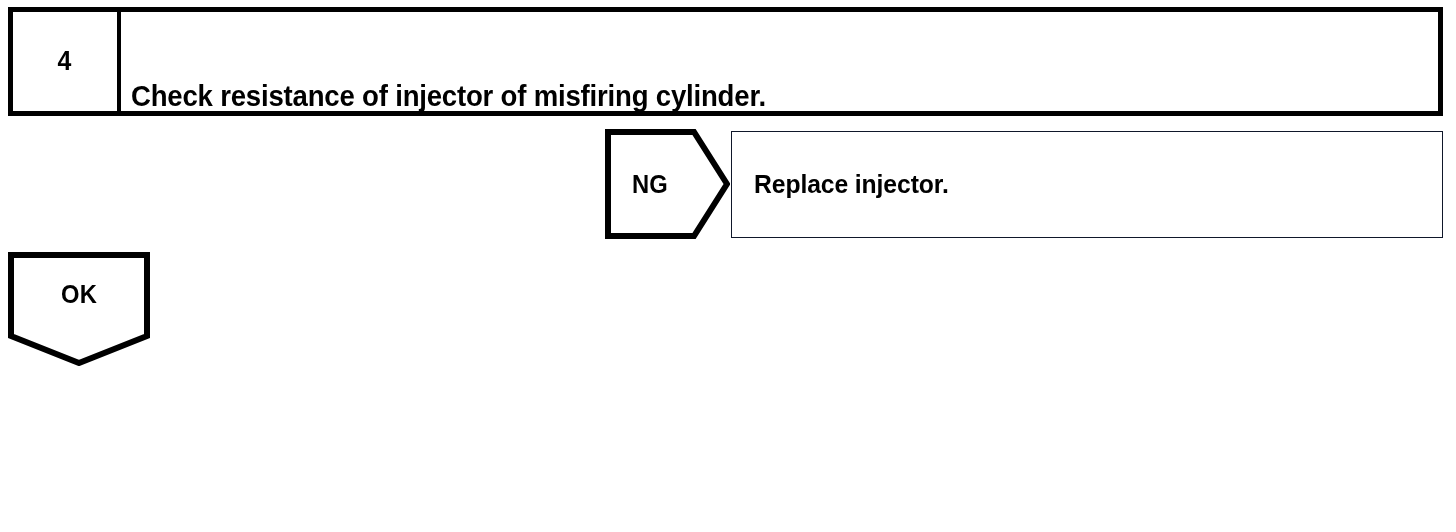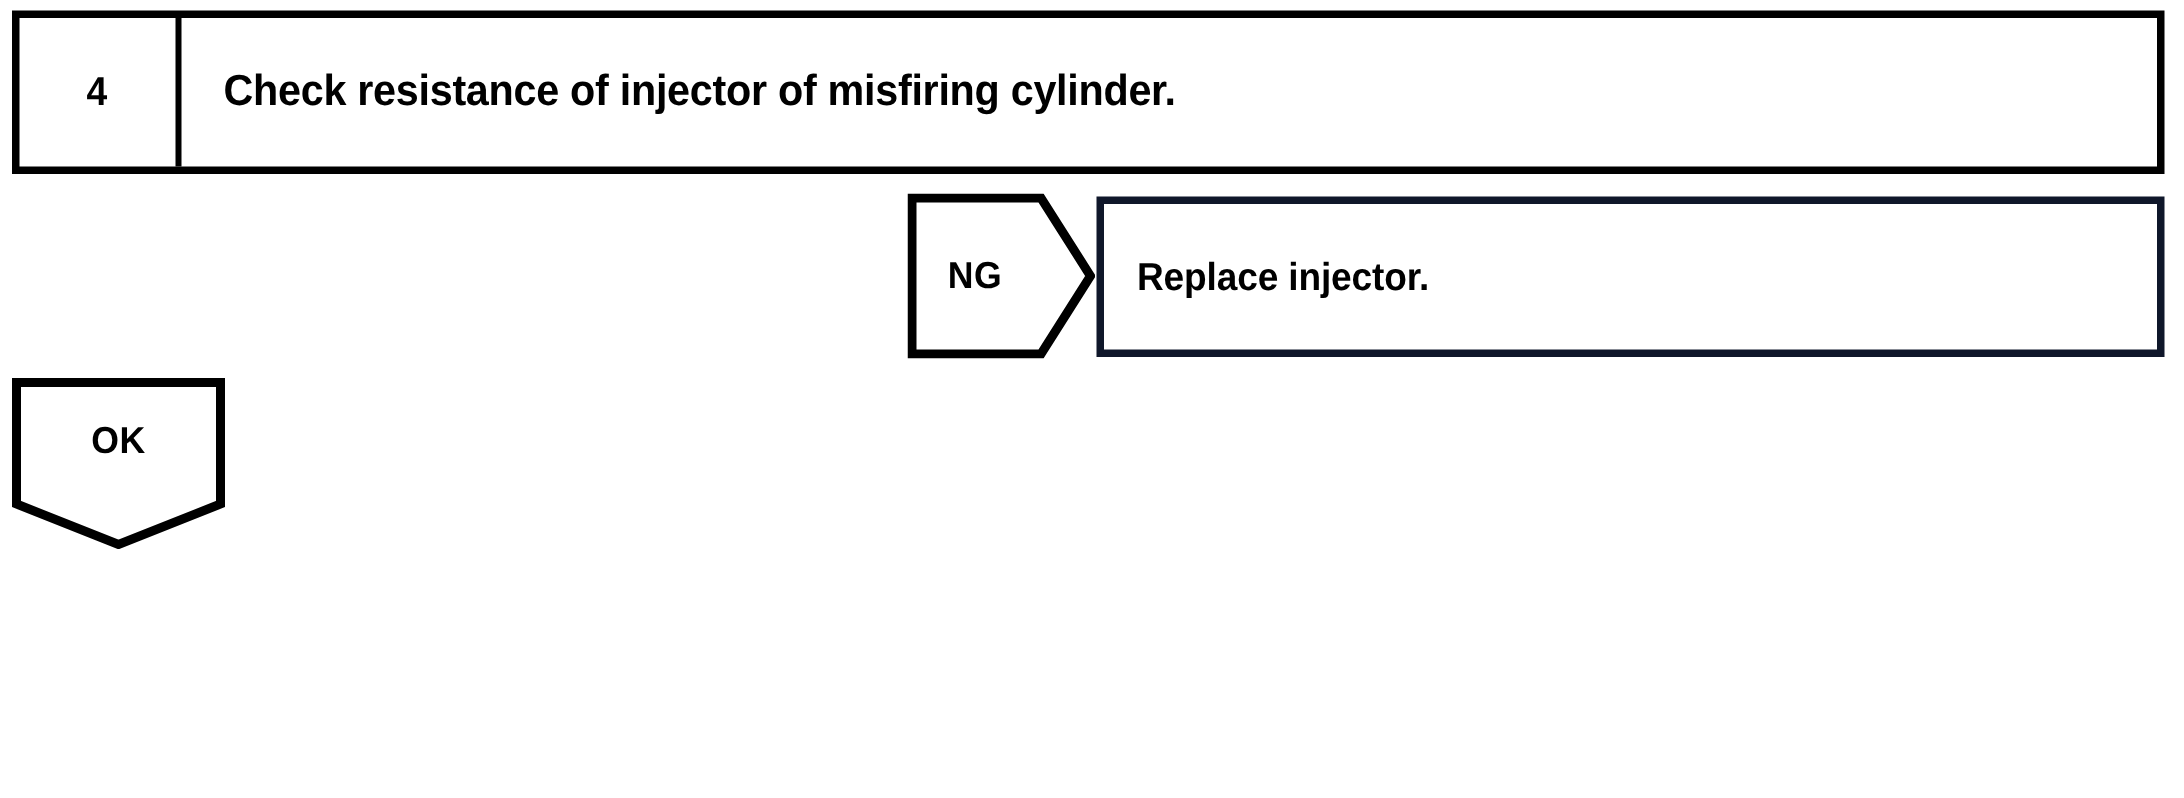--- a/index.html
+++ b/index.html
@@ -44,22 +44,22 @@
   .step-number-text {
     font-size: 27px;
     font-weight: bold;
     line-height: 1;
     letter-spacing: 0.5px;
     transform: scaleX(0.92);
   }
   .step-instruction-cell {
     flex: 1 1 auto;
     display: flex;
-    align-items: center;
-    padding-left: 28px;
+    align-items: flex-end;
+    padding-left: 10px;
     box-sizing: border-box;
   }
   .step-instruction-text {
     font-size: 29px;
     font-weight: bold;
     line-height: 1.05;
     letter-spacing: -0.2px;
     transform: scaleX(0.95);
     transform-origin: left center;
     white-space: nowrap;
@@ -93,21 +93,21 @@
     transform: scaleX(0.95);
   }
 
   .ng-result-box {
     position: absolute;
     left: 731px;
     top: 131px;
     width: 712px;
     height: 107px;
     box-sizing: border-box;
-    border: 5px solid #0f172a;
+    border: 1px solid #0f172a;
     background: #ffffff;
     display: flex;
     align-items: center;
     padding-left: 22px;
   }
   .ng-result-text {
     font-size: 26px;
     font-weight: bold;
     line-height: 1.05;
     letter-spacing: -0.1px;

